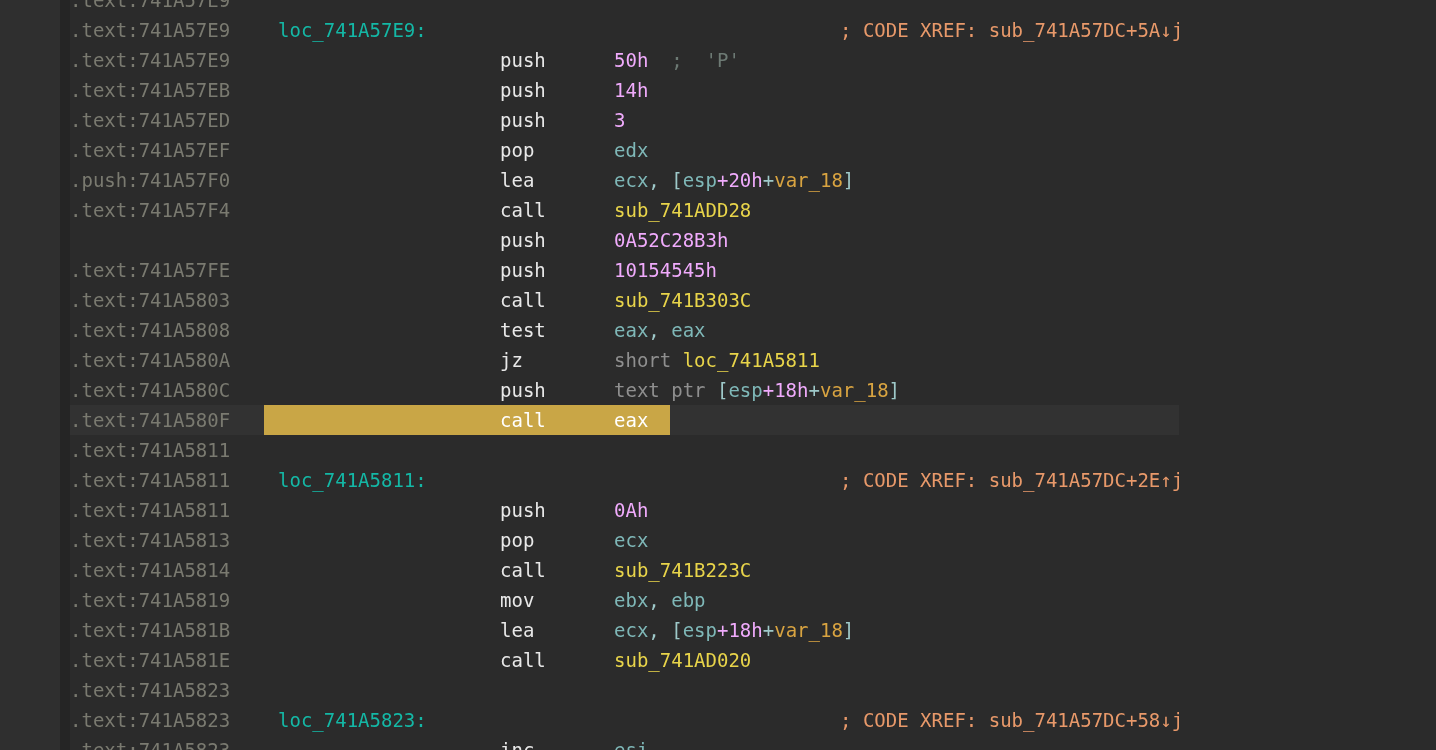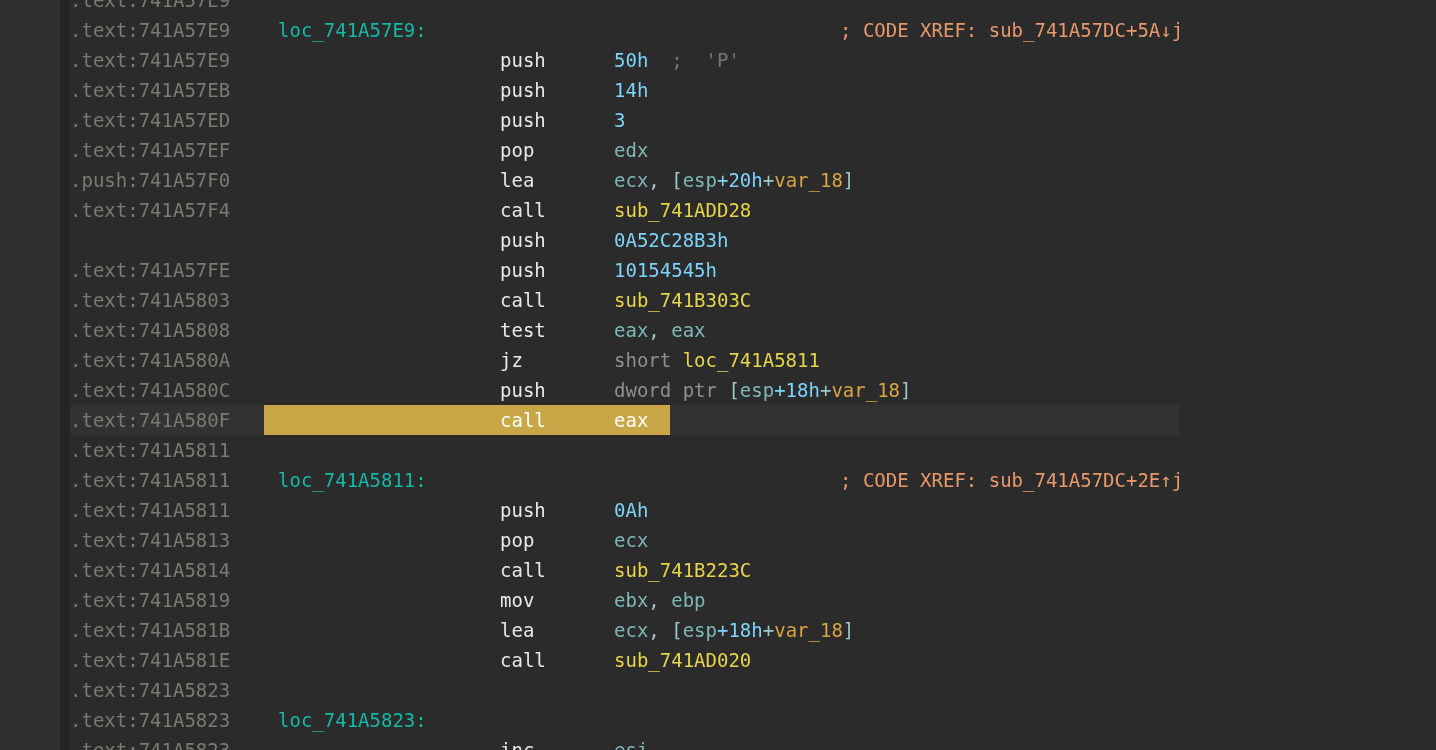--- a/index.html
+++ b/index.html
@@ -174,21 +174,21 @@
     background: #c9a646;
     z-index: 1;
   }
   .line.cur .mnem,
   .line.cur .ops {
     color: #ffffff;
     z-index: 3;
   }
 
   
-  .t-imm   { color: #7dd3fc; }   
+  .t-imm   { color: #f0abfc; }   
   .t-reg   { color: #7fb8b8; }   
   .t-sub   { color: #e8d44a; }   
   .t-kw    { color: #8f8f8f; }   
   .t-var   { color: #d9a441; }   
   .t-punct { color: #9ec9c9; }
   .t-cmt   { color: #6d7a74; }
 </style>
 </head>
 <body>
 
@@ -276,29 +276,29 @@
       <div class="line" style="top: 75px;"><span class="addr">.text:741A57EB</span><span class="mnem">push</span><span class="ops"><span class="t-imm">14h</span></span></div>
       <div class="line" style="top: 105px;"><span class="addr">.text:741A57ED</span><span class="mnem">push</span><span class="ops"><span class="t-imm">3</span></span></div>
       <div class="line" style="top: 135px;"><span class="addr">.text:741A57EF</span><span class="mnem">pop</span><span class="ops"><span class="t-reg">edx</span></span></div>
       <div class="line" style="top: 165px;"><span class="addr">.push:741A57F0</span><span class="mnem">lea</span><span class="ops"><span class="t-reg">ecx</span><span class="t-punct">, [</span><span class="t-reg">esp</span><span class="t-imm">+20h</span><span class="t-punct">+</span><span class="t-var">var_18</span><span class="t-punct">]</span></span></div>
       <div class="line" style="top: 195px;"><span class="addr">.text:741A57F4</span><span class="mnem">call</span><span class="ops"><span class="t-sub">sub_741ADD28</span></span></div>
       <div class="line" style="top: 225px;"><span class="mnem">push</span><span class="ops"><span class="t-imm">0A52C28B3h</span></span></div>
       <div class="line" style="top: 255px;"><span class="addr">.text:741A57FE</span><span class="mnem">push</span><span class="ops"><span class="t-imm">10154545h</span></span></div>
       <div class="line" style="top: 285px;"><span class="addr">.text:741A5803</span><span class="mnem">call</span><span class="ops"><span class="t-sub">sub_741B303C</span></span></div>
       <div class="line" style="top: 315px;"><span class="addr">.text:741A5808</span><span class="mnem">test</span><span class="ops"><span class="t-reg">eax</span><span class="t-punct">, </span><span class="t-reg">eax</span></span></div>
       <div class="line" style="top: 345px;"><span class="addr">.text:741A580A</span><span class="mnem">jz</span><span class="ops"><span class="t-kw">short </span><span class="t-sub">loc_741A5811</span></span></div>
-      <div class="line" style="top: 375px;"><span class="addr">.text:741A580C</span><span class="mnem">push</span><span class="ops"><span class="t-kw">dword ptr </span><span class="t-punct">[</span><span class="t-reg">esp</span><span class="t-imm">+18h</span><span class="t-punct">+</span><span class="t-var">var_18</span><span class="t-punct">]</span></span></div>
+      <div class="line" style="top: 375px;"><span class="addr">.text:741A580C</span><span class="mnem">push</span><span class="ops"><span class="t-kw">text ptr </span><span class="t-punct">[</span><span class="t-reg">esp</span><span class="t-imm">+18h</span><span class="t-punct">+</span><span class="t-var">var_18</span><span class="t-punct">]</span></span></div>
       <div class="line cur" style="top: 405px;"><div class="sel-block"></div><span class="addr">.text:741A580F</span><span class="mnem">call</span><span class="ops">eax</span></div>
       <div class="line" style="top: 435px;"><span class="addr">.text:741A5811</span></div>
       <div class="line" style="top: 465px;"><span class="addr">.text:741A5811</span><span class="label">loc_741A5811:</span><span class="xref">; CODE XREF: sub_741A57DC+2E↑j</span></div>
       <div class="line" style="top: 495px;"><span class="addr">.text:741A5811</span><span class="mnem">push</span><span class="ops"><span class="t-imm">0Ah</span></span></div>
       <div class="line" style="top: 525px;"><span class="addr">.text:741A5813</span><span class="mnem">pop</span><span class="ops"><span class="t-reg">ecx</span></span></div>
       <div class="line" style="top: 555px;"><span class="addr">.text:741A5814</span><span class="mnem">call</span><span class="ops"><span class="t-sub">sub_741B223C</span></span></div>
       <div class="line" style="top: 585px;"><span class="addr">.text:741A5819</span><span class="mnem">mov</span><span class="ops"><span class="t-reg">ebx</span><span class="t-punct">, </span><span class="t-reg">ebp</span></span></div>
       <div class="line" style="top: 615px; text-decoration: underline;"><span class="addr">.text:741A581B</span><span class="mnem">lea</span><span class="ops"><span class="t-reg">ecx</span><span class="t-punct">, [</span><span class="t-reg">esp</span><span class="t-imm">+18h</span><span class="t-punct">+</span><span class="t-var">var_18</span><span class="t-punct">]</span></span></div>
       <div class="line" style="top: 645px;"><span class="addr">.text:741A581E</span><span class="mnem">call</span><span class="ops"><span class="t-sub">sub_741AD020</span></span></div>
       <div class="line" style="top: 675px;"><span class="addr">.text:741A5823</span></div>
-      <div class="line" style="top: 705px;"><span class="addr">.text:741A5823</span><span class="label">loc_741A5823:</span></div>
+      <div class="line" style="top: 705px;"><span class="addr">.text:741A5823</span><span class="label">loc_741A5823:</span><span class="xref">; CODE XREF: sub_741A57DC+58↓j</span></div>
       <div class="line" style="top: 735px;"><span class="addr">.text:741A5823</span><span class="mnem">inc</span><span class="ops"><span class="t-reg">esi</span></span></div>
     </div>
 
   <div id="navstrip"></div>
 </div>
 
 </body></html>

